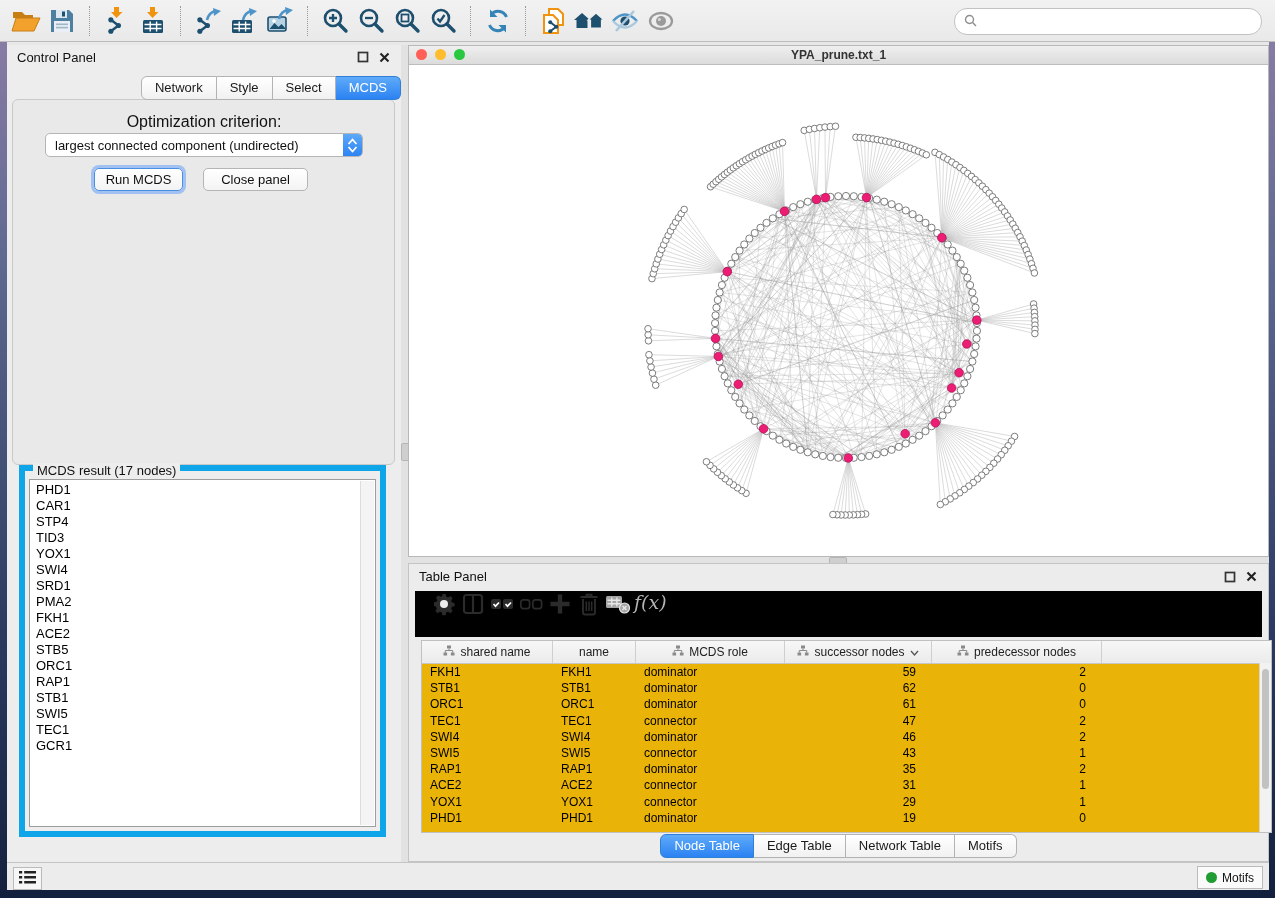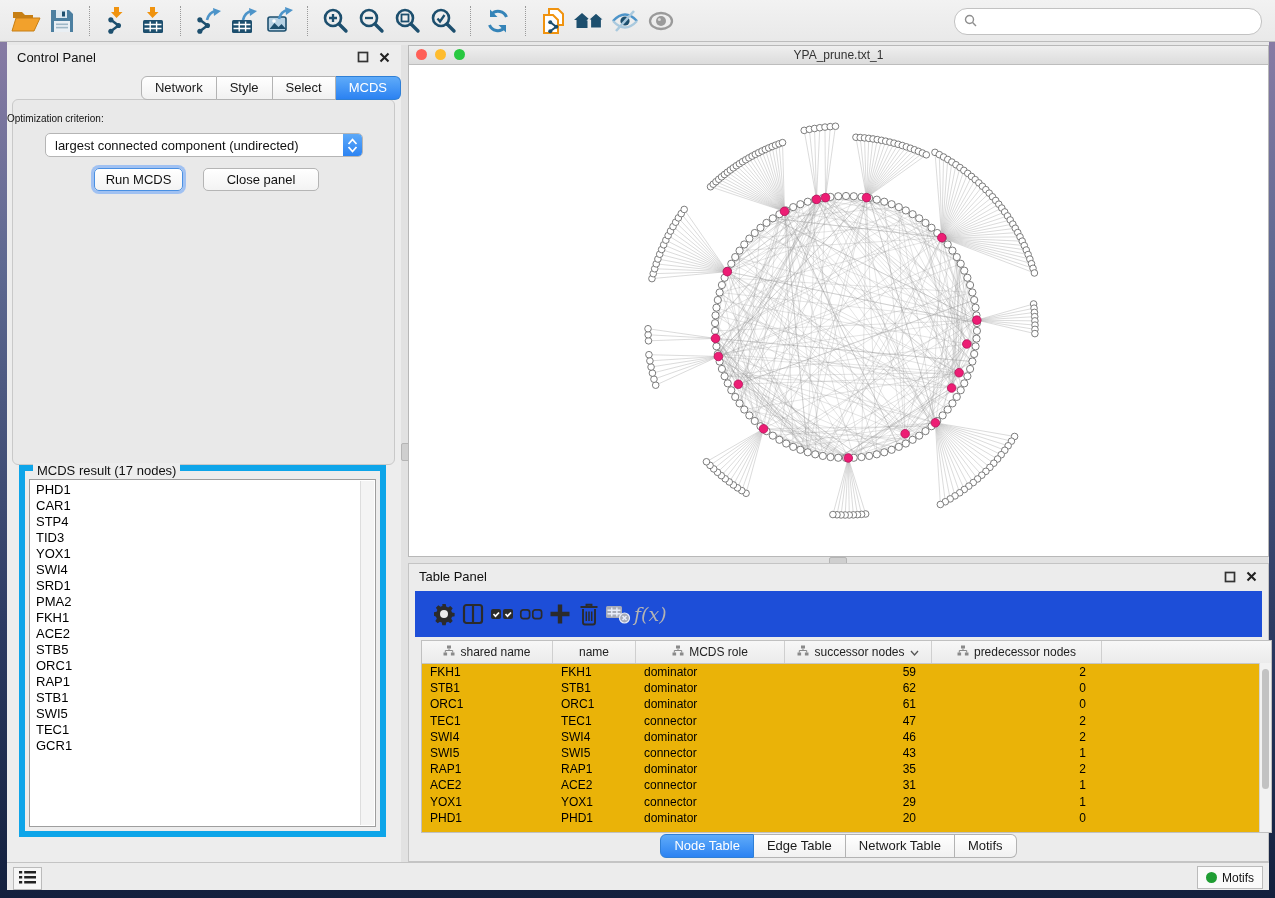--- a/index.html
+++ b/index.html
@@ -25,49 +25,49 @@
   
   .control-panel{left:0;top:3px;width:394px;height:817px;background:#ededed}
   .cp-title{height:24px}
   .seg-tabs{display:flex;justify-content:flex-end}
   .seg{height:22px;line-height:22px;padding:0 13px;font-size:13px;color:#1a1a1a;background:linear-gradient(#ffffff,#f1f1f1);
     border:1px solid #b3b3b3;border-left:none;white-space:nowrap}
   .seg:first-child{border-left:1px solid #b3b3b3;border-radius:6px 0 0 6px}
   .seg:last-child{border-radius:0 6px 6px 0}
   .seg.active{background:linear-gradient(#5fabf9,#2b82f2);color:#fff;border-color:#2f7fd6}
   .tab-pane{left:5px;top:54px;width:383px;height:366px;background:#e9e9e9;border:1px solid #c9c9c9;border-radius:6px}
-  .opt-label{left:0;top:68px;width:394px;font-size:10px;color:#111}
+  .opt-label{left:0;top:68px;width:394px;text-align:center;font-size:16px;color:#111}
   .dropdown{left:38px;top:88px;width:318px;height:24px;background:#fff;border:1px solid #b5b5b5;border-radius:5px;
     display:flex;align-items:center;font-size:13px;color:#111;padding-left:9px;overflow:hidden}
   .dd-stepper{margin-left:auto;width:19px;height:24px;background:linear-gradient(#5fabf9,#2b82f2);
     display:flex;align-items:center;justify-content:center;border-radius:0 4px 4px 0}
   .btn{height:23px;background:linear-gradient(#ffffff,#f3f3f3);border:1px solid #b5b5b5;border-radius:5px;
     font-size:13px;color:#111;display:flex;align-items:center;justify-content:center}
   .btn.focusring{border:1px solid #4a90e2;box-shadow:0 0 0 3px rgba(100,160,250,.55)}
   .groupbox{left:12px;top:420px;width:367px;height:372px;border:6px solid #0ea5e9}
   .groupbox .legend{position:absolute;top:-8px;left:8px;background:#ededed;padding:0 4px;font-size:13px;color:#111}
   .mcds-list{position:absolute;left:4px;top:8px;right:4px;bottom:4px;background:#fff;border:1px solid #9e9e9e;overflow:hidden}
   .mcds-list .item{font-size:13px;line-height:16px;padding-left:6px;color:#000}
   .list-scroll{position:absolute;top:1px;right:1px;width:13px;bottom:1px;background:#f4f4f4;border-left:1px solid #ddd}
   
   .div-v{left:394px;top:3px;width:7px;height:817px;background:#e2e2e2}
   .div-v .grab{position:absolute;left:0px;top:398px;width:7px;height:16px;background:#cfcfcf;border:1px solid #b5b5b5;border-radius:2px}
   .div-h{left:401px;top:515px;width:861px;height:6px;background:#e2e2e2}
   .div-h .grab{position:absolute;left:421px;top:0;width:16px;height:6px;background:#cfcfcf;border:1px solid #b5b5b5;border-radius:2px}
   
   .net-panel{left:401px;top:3px;width:861px;height:512px;background:#fff;border:1px solid #b8b8b8}
   .net-title{height:18px;background:linear-gradient(#efefef,#dcdcdc);border-bottom:1px solid #bdbdbd;position:relative;
-    display:flex;align-items:center;justify-content:center;font-size:12px;font-weight:normal;color:#333}
+    display:flex;align-items:center;justify-content:center;font-size:12px;font-weight:bold;color:#333}
   .lights{position:absolute;left:7px;top:3px;display:flex;gap:8px}
   .light{width:11px;height:11px;border-radius:50%}
   .net-canvas{position:absolute;left:0;top:19px;right:0;bottom:0;background:#fff;overflow:hidden}
   
   .table-panel{left:401px;top:521px;width:861px;height:299px;background:#ececec;border:1px solid #c4c4c4}
   .tp-title{height:25px}
-  .tp-toolbar{position:absolute;left:6px;top:27px;right:6px;height:46px;background:#1d4ed8;display:flex;align-items:center;gap:3px;padding-left:16px}
+  .tp-toolbar{position:absolute;left:6px;top:27px;right:6px;height:46px;background:#000000;display:flex;gap:3px;padding-left:16px}
   .tp-ico{width:26px;height:26px;display:flex;align-items:center;justify-content:center}
   .fx{font-family:"DejaVu Serif",serif;font-style:italic;font-size:19px;color:#b3b3b3}
   .table-wrap{position:absolute;left:12px;top:76px;width:849px;height:191px;background:#eab308;border:1px solid #c0c0c0}
   .thead{display:flex;height:22px;background:linear-gradient(#f7f7f7,#ebebeb);border-bottom:1px solid #c6c6c6;font-size:12px;color:#222}
   .th{display:flex;align-items:center;justify-content:center;gap:5px;border-right:1px solid #cfcfcf;height:22px;box-sizing:border-box}
   .tr{display:flex;height:16.2px;line-height:16.2px;font-size:12px;color:#000}
   .td{box-sizing:border-box;padding-left:8px;white-space:nowrap;overflow:hidden}
   .td.num{text-align:right;padding-right:16px}
   .tbl-scroll{position:absolute;top:22px;right:0;width:11px;bottom:0;background:#f2f2f2;border-left:1px solid #d5d5d5}
   .tbl-thumb{position:absolute;left:1.5px;width:7px;border-radius:4px;background:#c2c2c2}
@@ -277,21 +277,21 @@
     <div class="abs dropdown">
       <span>largest connected component (undirected)</span>
       <span class="dd-stepper">
           <svg width="11" height="15" viewBox="0 0 11 15">
             <path d="M1.5 6L5.5 1.5 9.5 6" stroke="#fff" stroke-width="1.8" fill="none"></path>
             <path d="M1.5 9L5.5 13.5 9.5 9" stroke="#fff" stroke-width="1.8" fill="none"></path>
           </svg>
         </span>
     </div>
     <button class="abs btn focusring" style="left:87px;top:123px;width:89px">Run MCDS</button>
-    <button class="abs btn" style="left:196px;top:123px;width:116px">Close panel</button>
+    <button class="abs btn" style="left:196px;top:123px;width:105px">Close panel</button>
 
     <div class="abs groupbox">
       <span class="legend">MCDS result (17 nodes)</span>
       <div class="mcds-list" id="mcds-list">
         <div class="item" style="padding-top: 2px;">PHD1</div>
           <div class="item">CAR1</div>
           <div class="item">STP4</div>
           <div class="item">TID3</div>
           <div class="item">YOX1</div>
           <div class="item">SWI4</div>
@@ -1252,21 +1252,21 @@
             <div class="td" style="width: 131px;">YOX1</div>
             <div class="td" style="width: 83px;">YOX1</div>
             <div class="td" style="width: 149px;">connector</div>
             <div class="td num" style="width: 147px;">29</div>
             <div class="td num" style="width: 170px;">1</div>
           </div>
           <div class="tr">
             <div class="td" style="width: 131px;">PHD1</div>
             <div class="td" style="width: 83px;">PHD1</div>
             <div class="td" style="width: 149px;">dominator</div>
-            <div class="td num" style="width: 147px;">20</div>
+            <div class="td num" style="width: 147px;">19</div>
             <div class="td num" style="width: 170px;">0</div>
           </div>
         </div>
       <div class="tbl-scroll">
         <div class="tbl-thumb" style="top:6px;height:120px"></div>
       </div>
     </div>
     <div class="tp-tabs" id="table-tabs">
         <span class="seg active">Node Table</span>
         <span class="seg">Edge Table</span>

